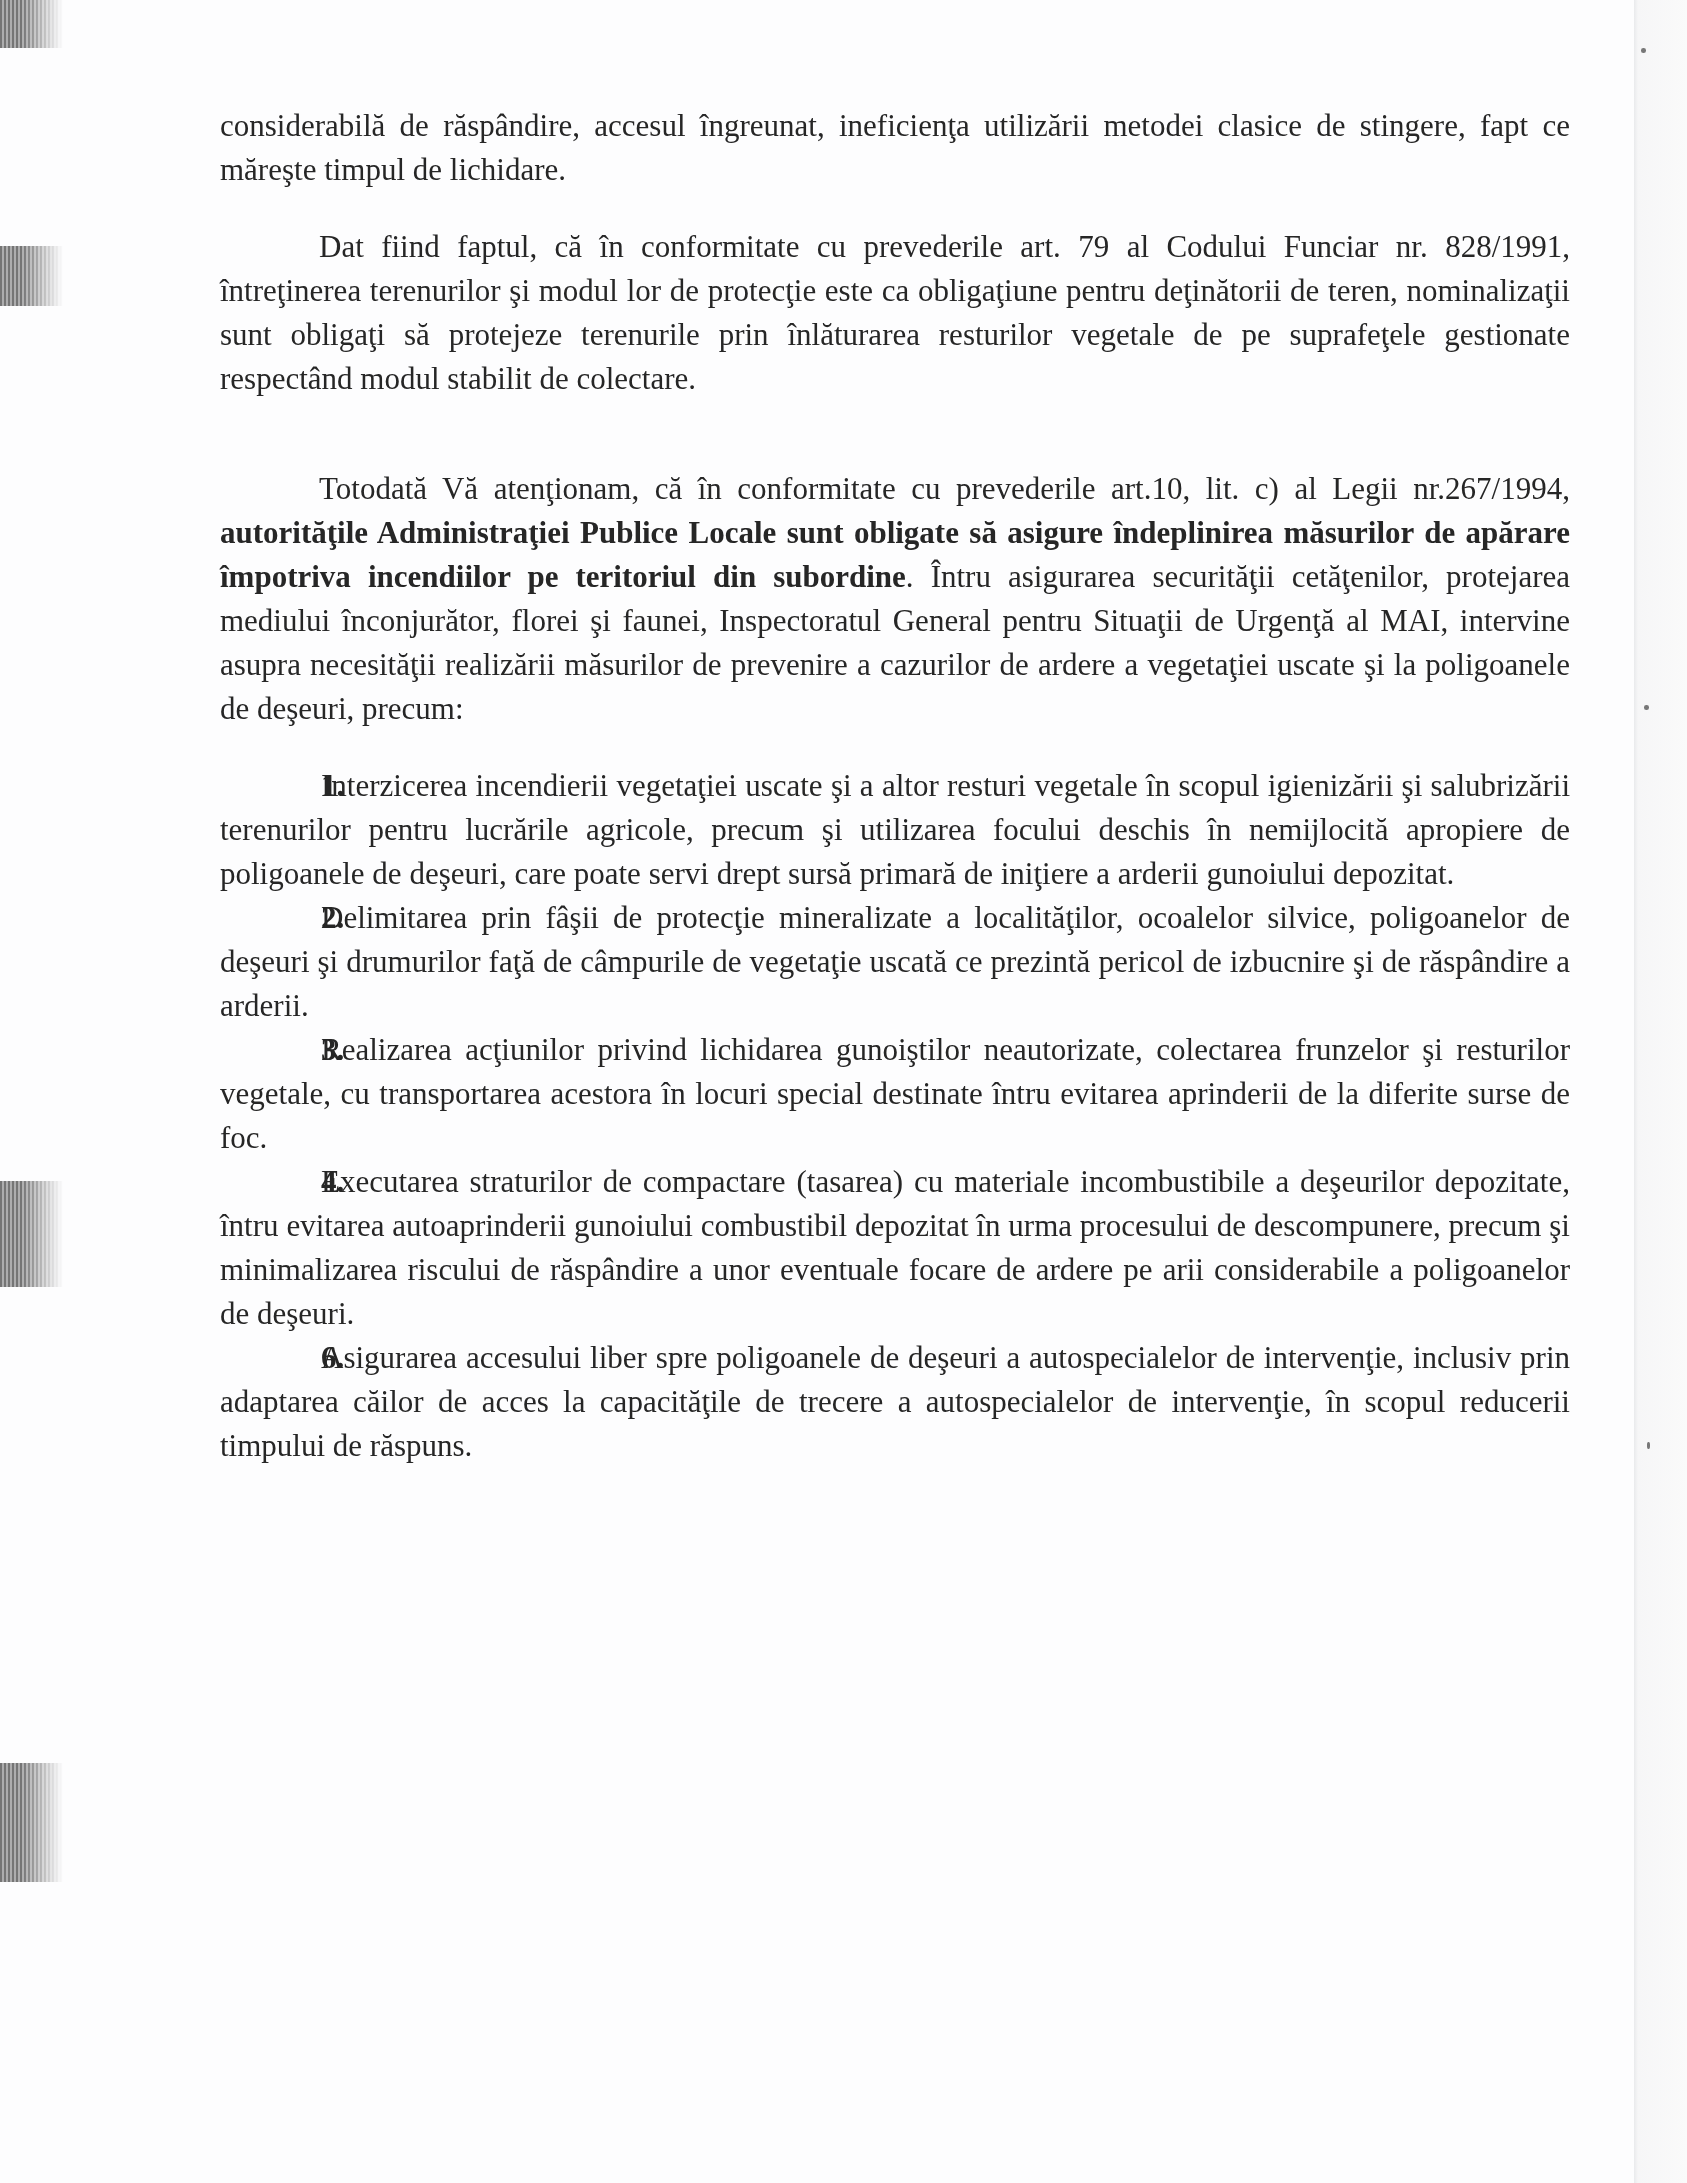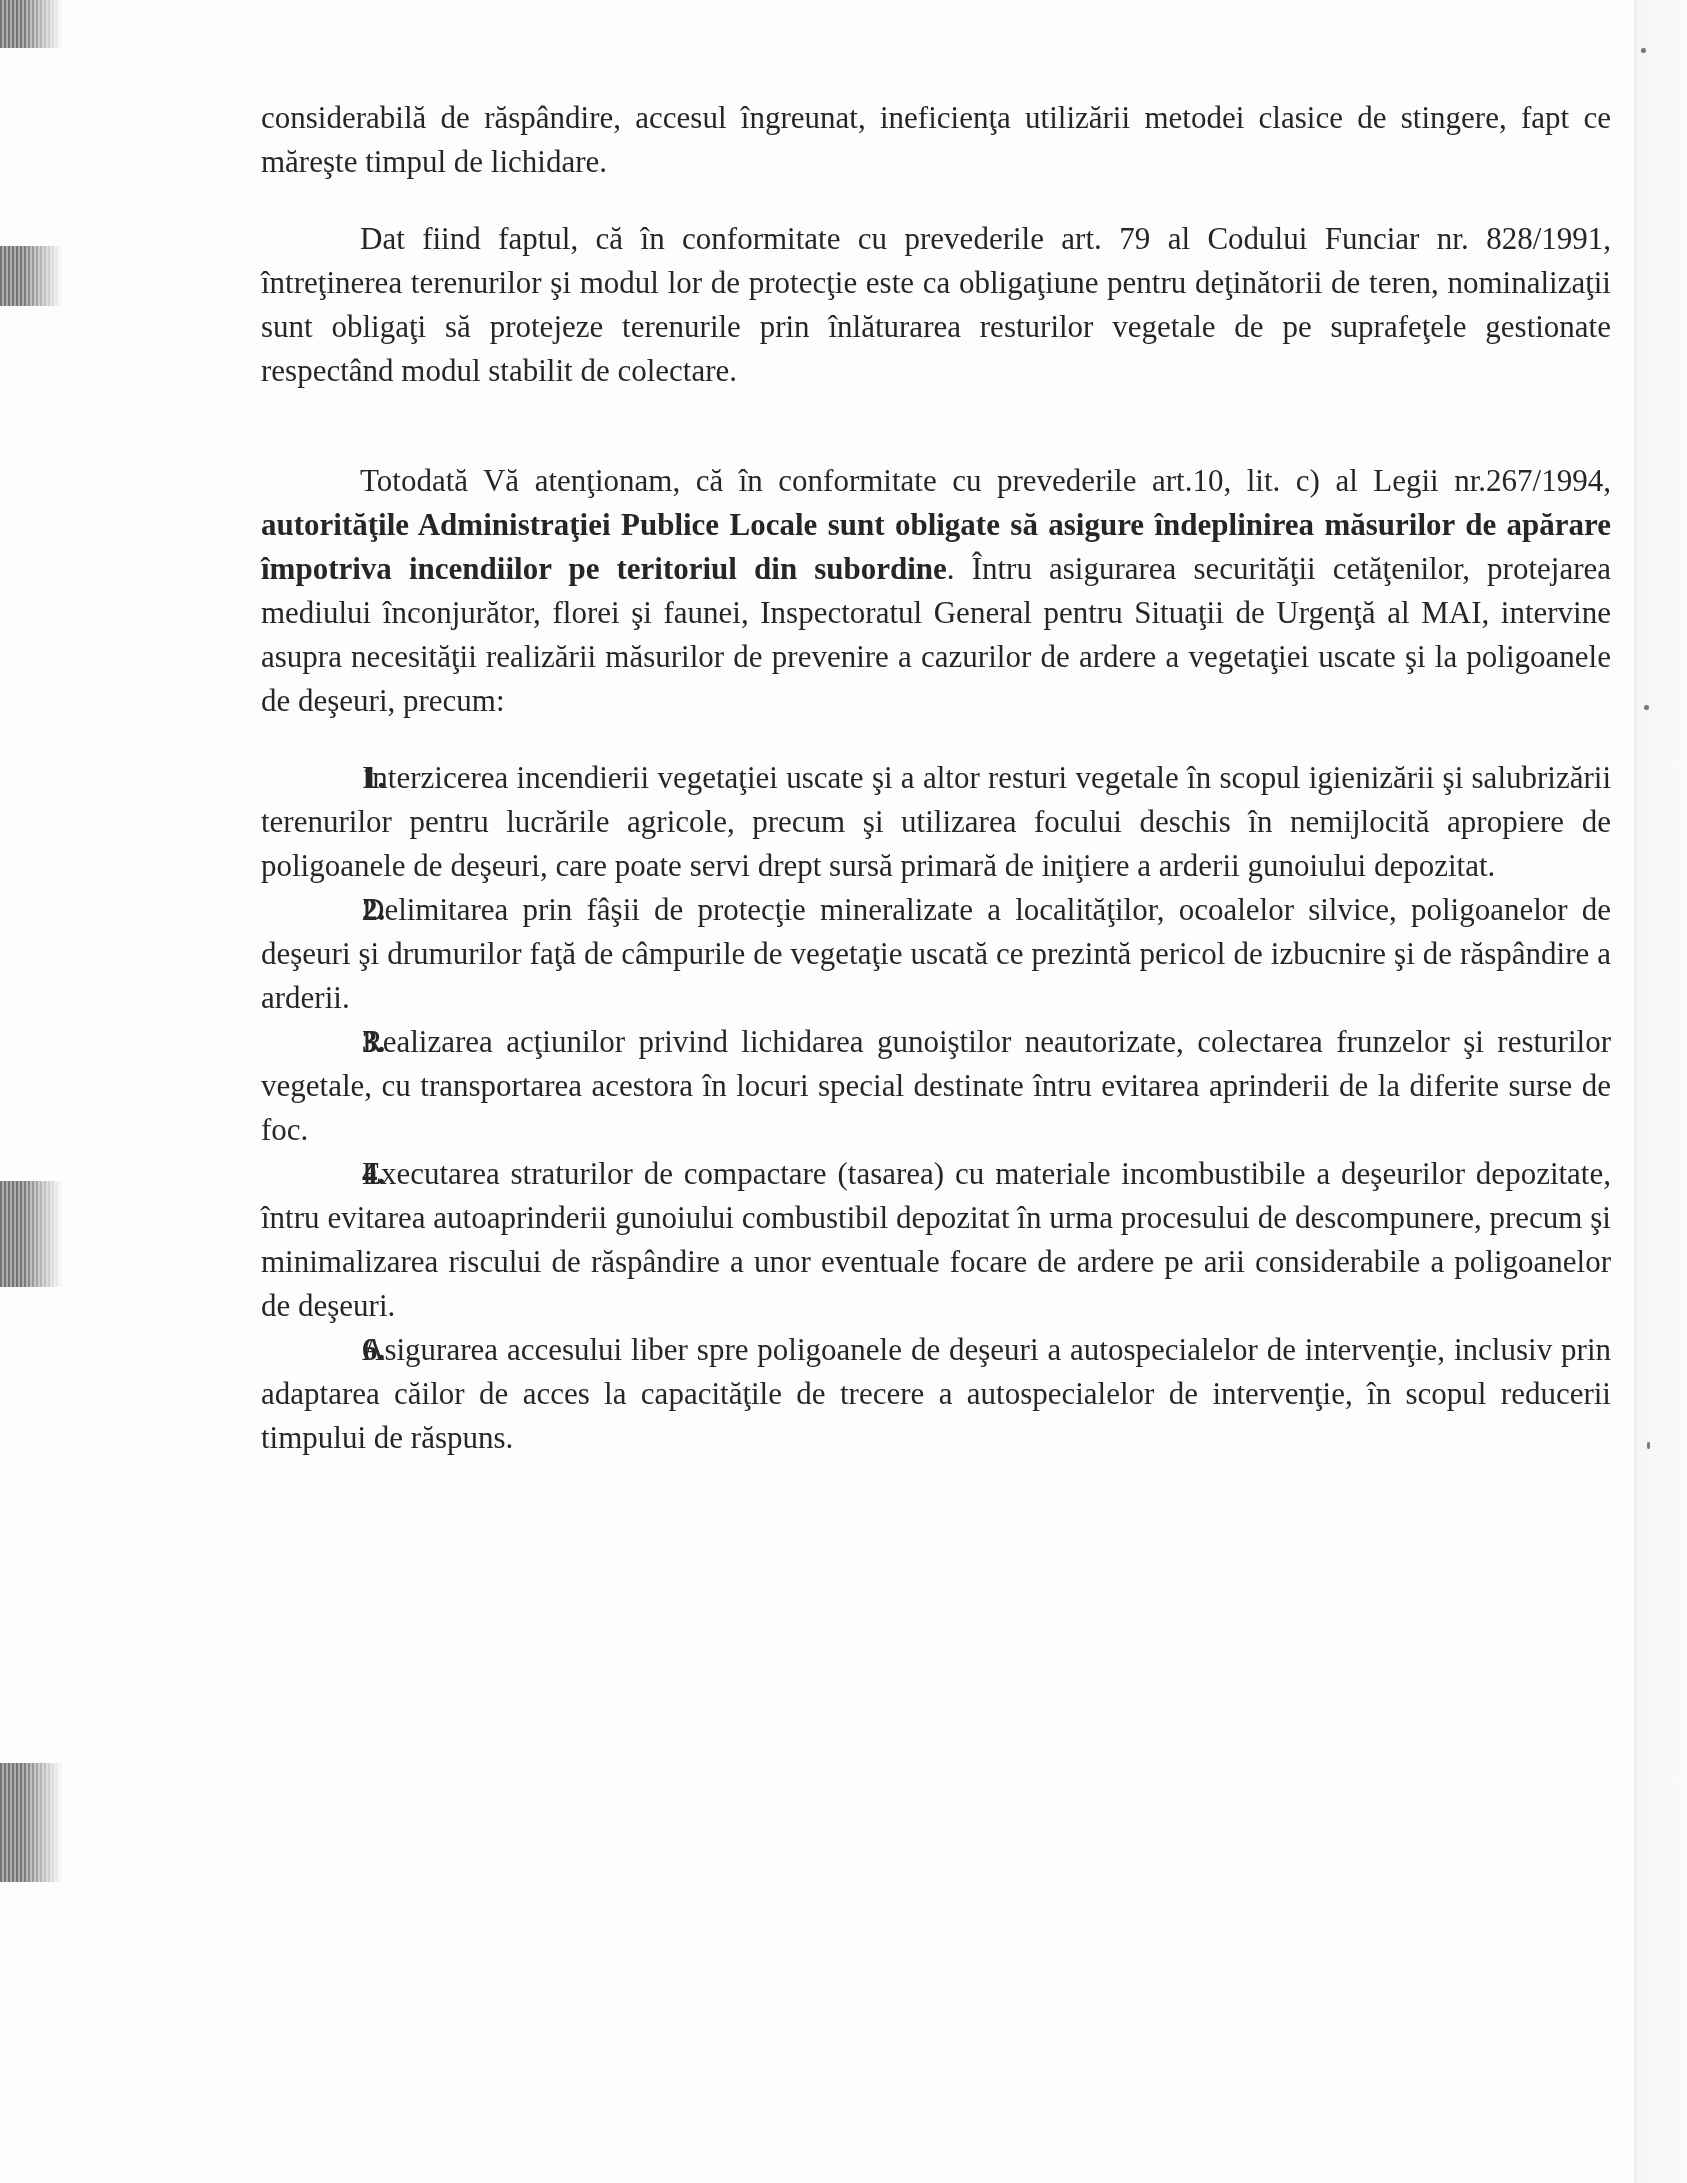--- a/index.html
+++ b/index.html
@@ -21,22 +21,22 @@
     position: absolute; left: 0; width: 63px;
     background: repeating-linear-gradient(90deg, rgba(40,40,40,0.85) 0 2px, rgba(60,60,60,0.55) 2px 4px);
     -webkit-mask-image: linear-gradient(90deg, #000 0%, #000 35%, transparent 100%);
     mask-image: linear-gradient(90deg, #000 0%, #000 35%, transparent 100%);
     opacity: 0.75;
     filter: blur(0.7px);
   }
   .speck { position: absolute; width: 4.6px; height: 4.6px; border-radius: 50%; background: #777; }
 
   .content {
-    position: absolute; left: 220px; top: 96px; width: 1350px;
-    font-size: 31px; line-height: 44px; margin-left: 41px;
+    position: absolute; left: 220px; top: 104px; width: 1350px;
+    font-size: 31px; line-height: 44px;
   }
   p { margin: 0; text-align: justify; }
   .para { text-indent: 99px; }
   .gap { height: 33px; }
   .no-indent { text-indent: 0; }
   b { font-weight: bold; }
   .list-item { text-align: justify; }
   .num { display: inline-block; width: 0; margin-left: 101px; font-weight: bold; }
   .num span { display: inline-block; width: 89px; }
   .item-text {}

